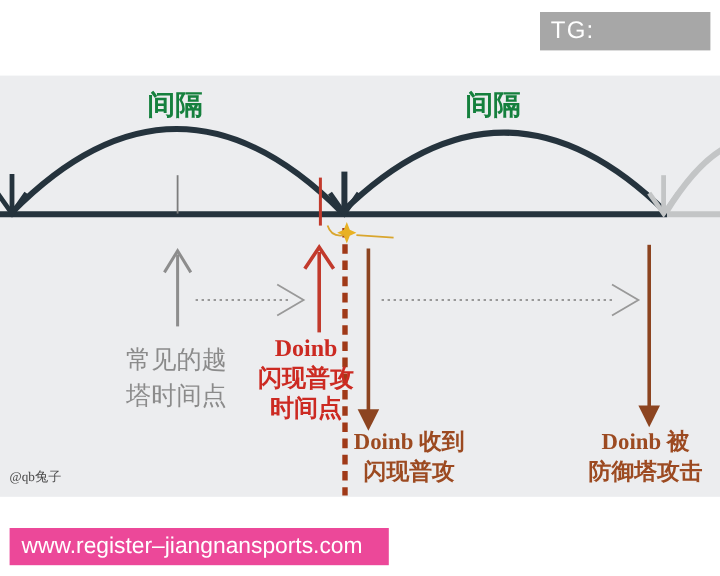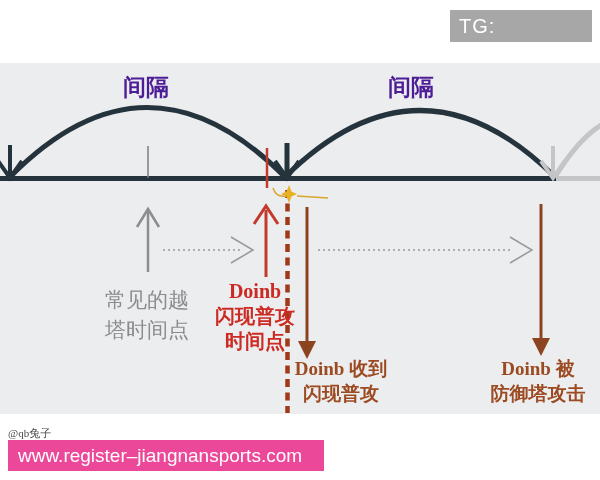--- a/index.html
+++ b/index.html
@@ -11,21 +11,21 @@
     position:absolute; left:450px; top:10px; width:142px; height:32px;
     background:#a7a7a7; color:#ffffff; font-size:20px; line-height:32px;
     padding-left:9px; letter-spacing:1px;
   }
 
   .diagram-svg { position:absolute; left:0; top:0; width:600px; height:480px; }
 
   .lbl { position:absolute; white-space:pre-line; }
   .interval {
     width:100px; text-align:center; font-size:23px; font-weight:bold;
-    color:#4c1d95; font-family:"Liberation Sans", sans-serif;
+    color:#15803d; font-family:"Liberation Sans", sans-serif;
   }
   .interval-left  { left:96px;  top:72px; }
   .interval-right { left:361px; top:72px; }
 
   .windup {
     left:328px; top:189px; width:96px; font-size:16px; font-weight:bold;
     color:#d9a62e; font-family:"Liberation Serif", serif;
   }
   .common-dive {
     left:87px; top:285px; width:120px; text-align:center;
@@ -46,21 +46,20 @@
     top:356px; width:140px; text-align:center;
     font-size:19px; line-height:25px; font-weight:bold; color:#9c4a21;
     font-family:"Liberation Serif", serif;
   }
   .alert-label    { left:271px; }
   .attacked-label { left:468px; }
 
   .watermark {
     left:8px; top:390px; font-size:11px; color:#4a4a4a;
     font-family:"Liberation Serif", serif;
-    margin-top:36px;
   }
 
   .footer-bar {
     position:absolute; left:8px; top:440px; width:316px; height:31px;
     background:#ec4899; color:#ffffff; font-size:19px; line-height:31px;
     padding-left:10px;
   }
 </style>
 </head>
 <body>

